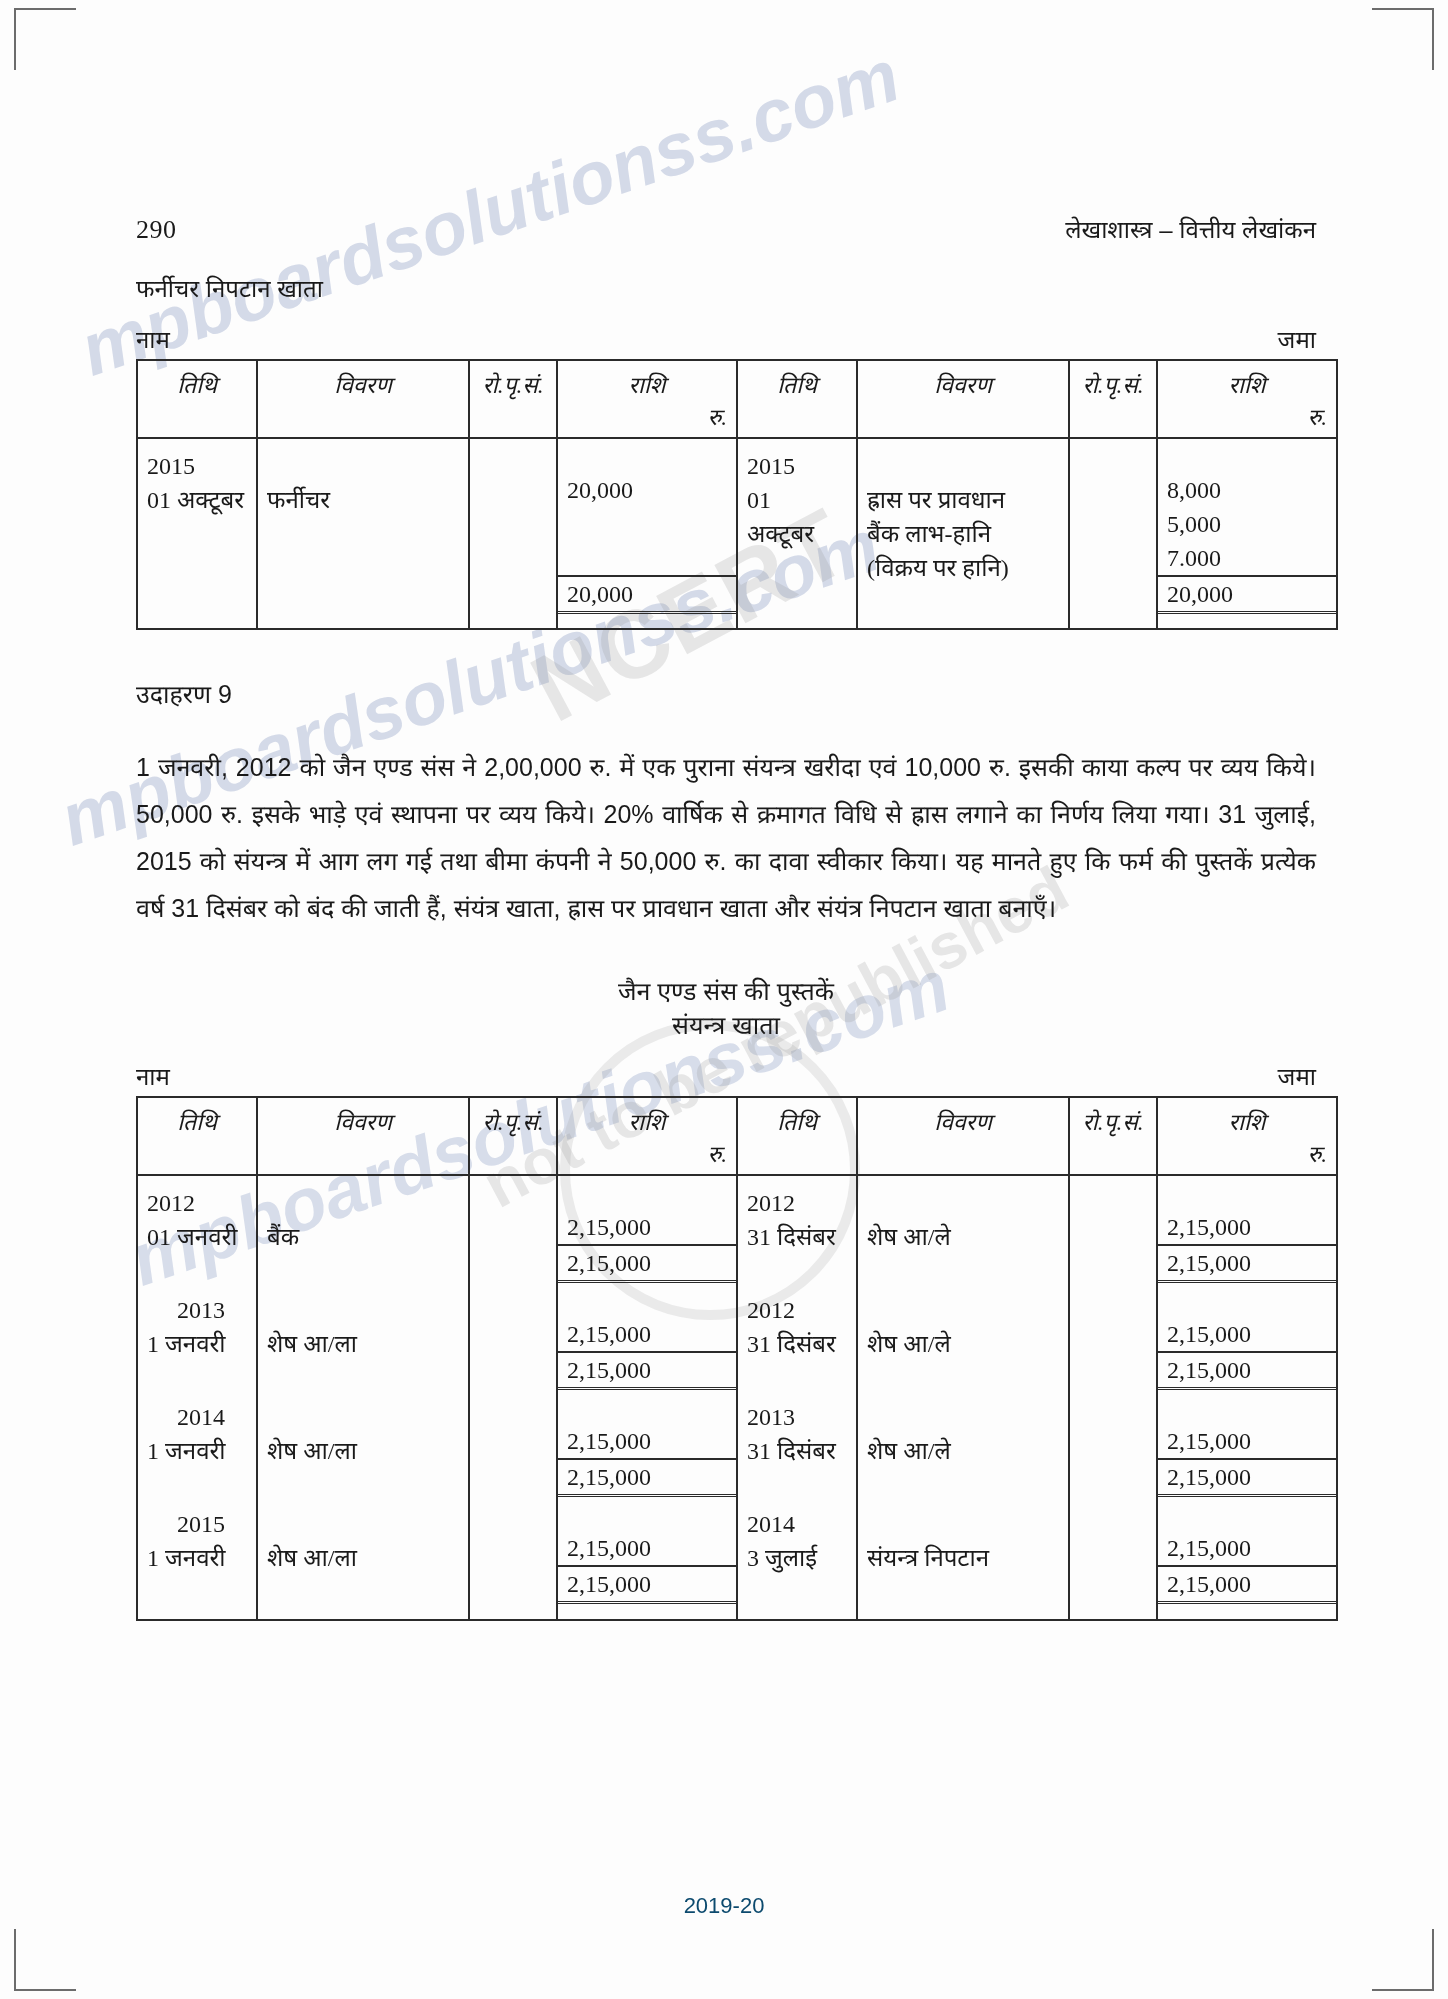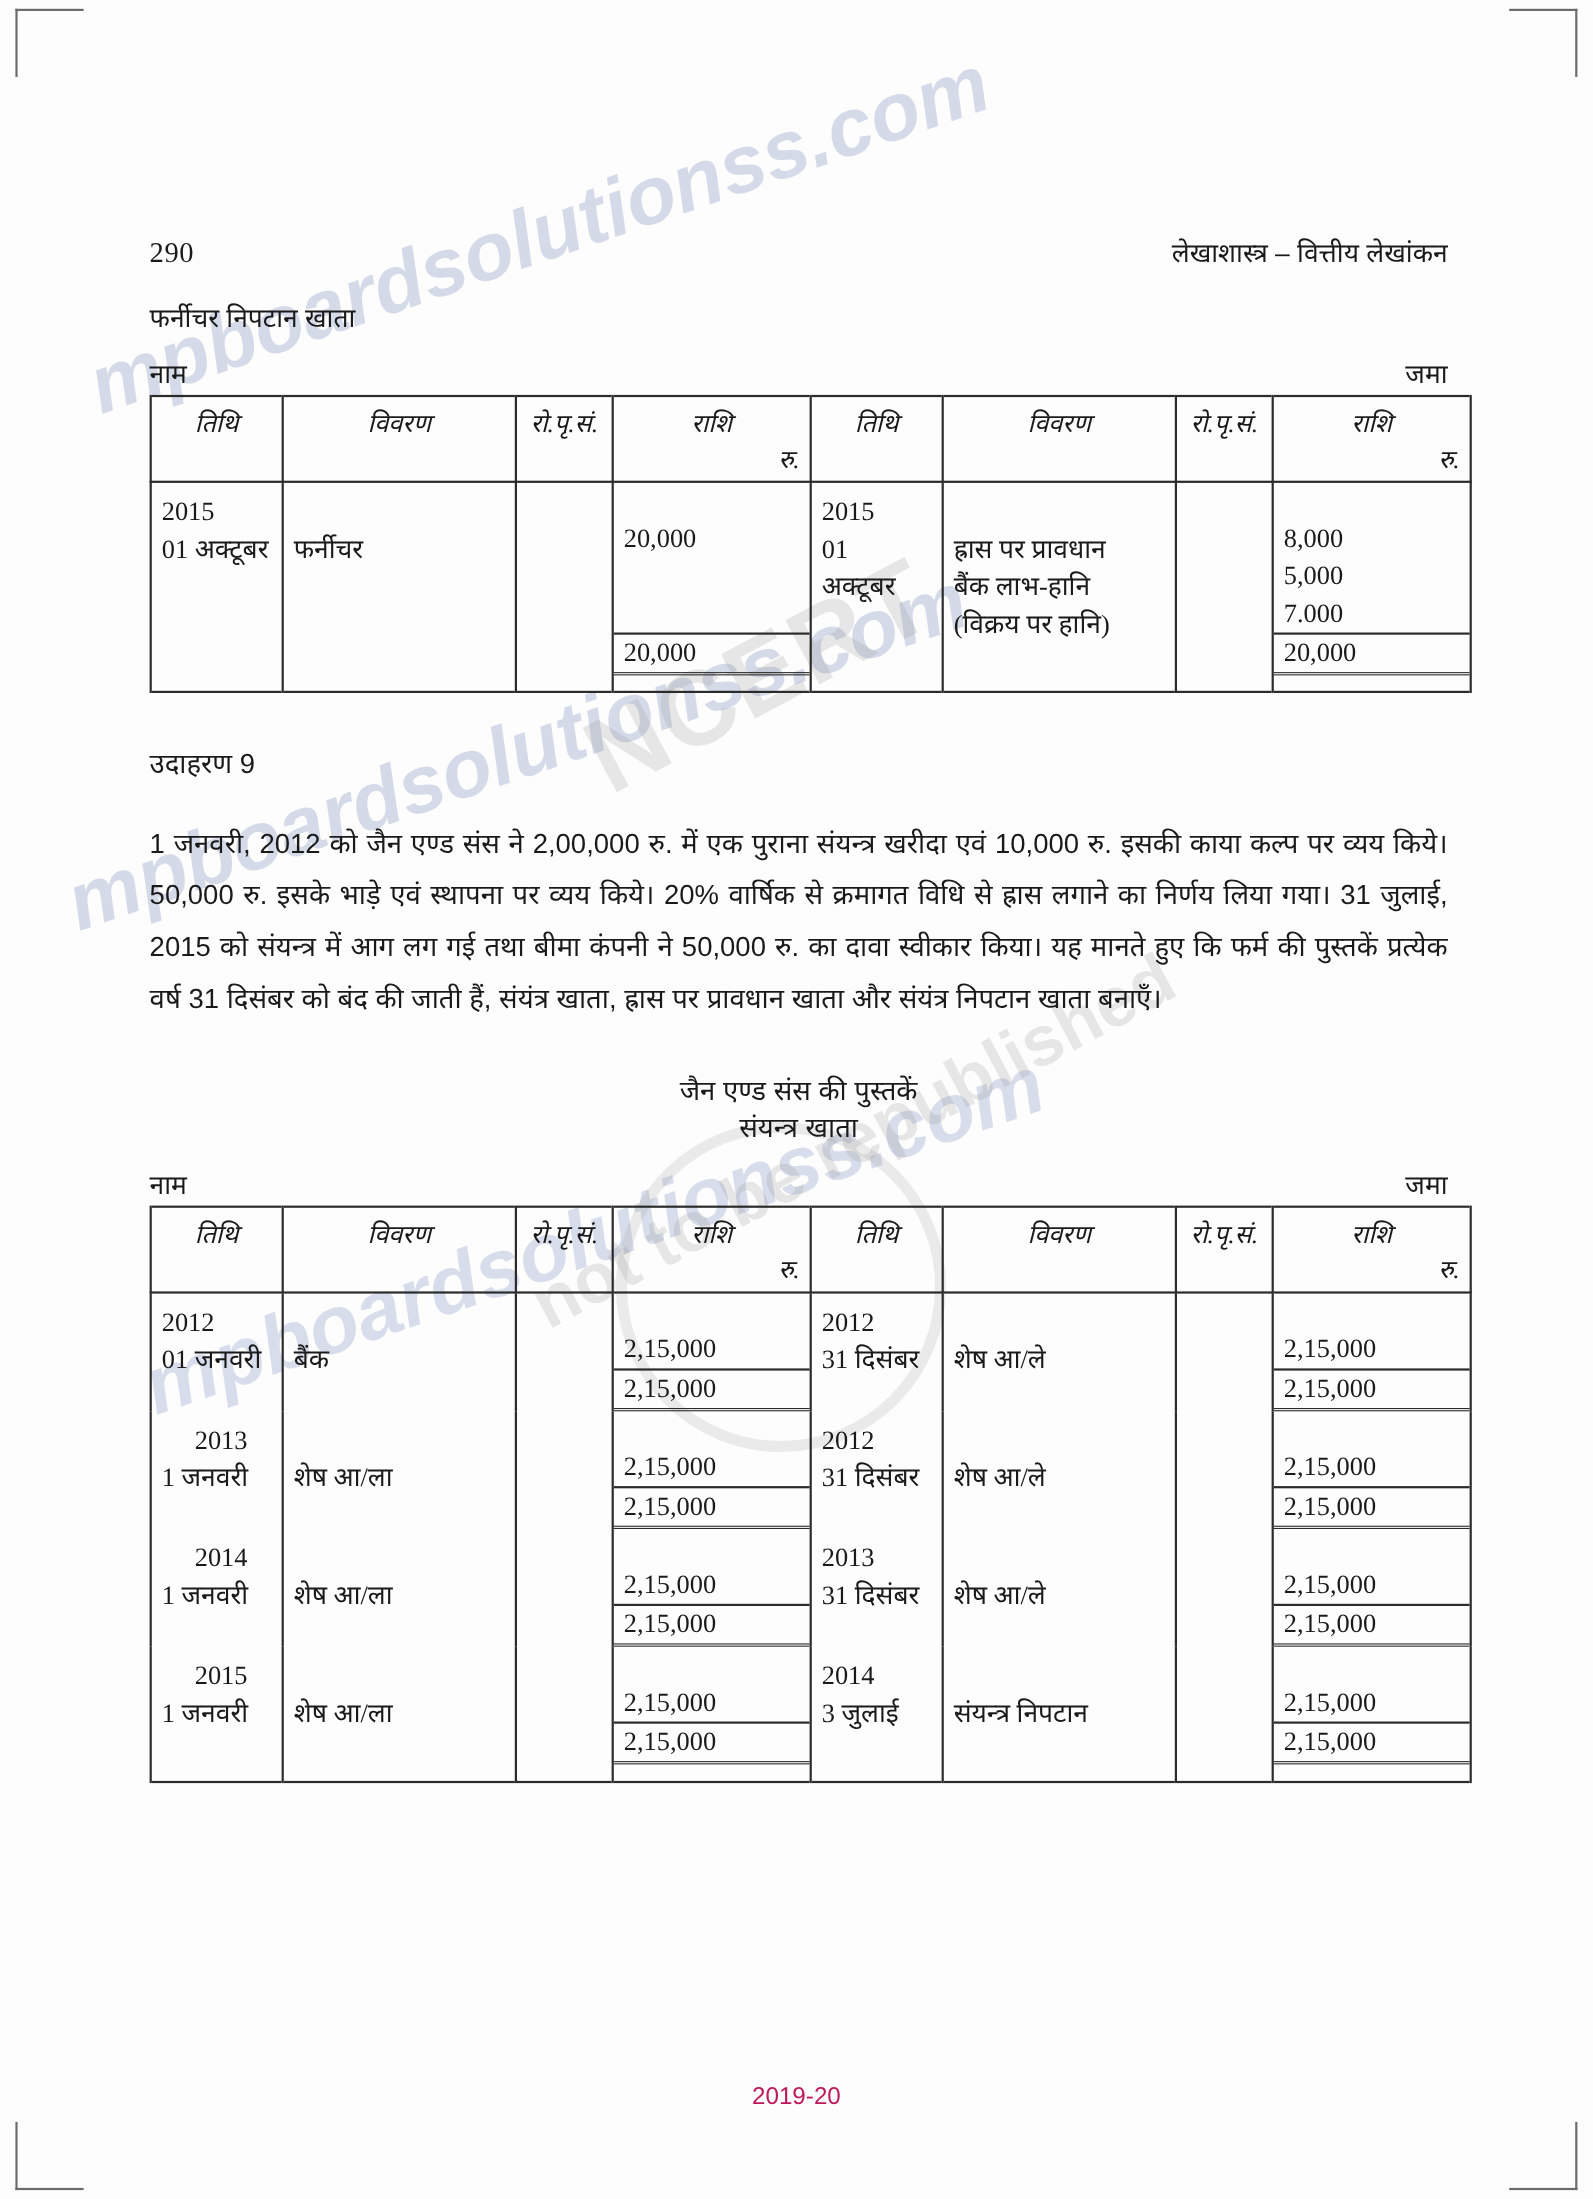--- a/index.html
+++ b/index.html
@@ -145,21 +145,21 @@
   }
 
   
   .page-footer {
     position: absolute;
     left: 0; right: 0;
     top: 1893px;
     text-align: center;
     font-family: "Liberation Sans", "DejaVu Sans", sans-serif;
     font-size: 22px;
-    color: #be185d;
+    color: #0c4a6e;
   }
 
   
   .wm {
     position: absolute;
     pointer-events: none;
     user-select: none;
     font-family: "Liberation Sans", "DejaVu Sans", sans-serif;
     font-weight: bold;
     white-space: nowrap;

